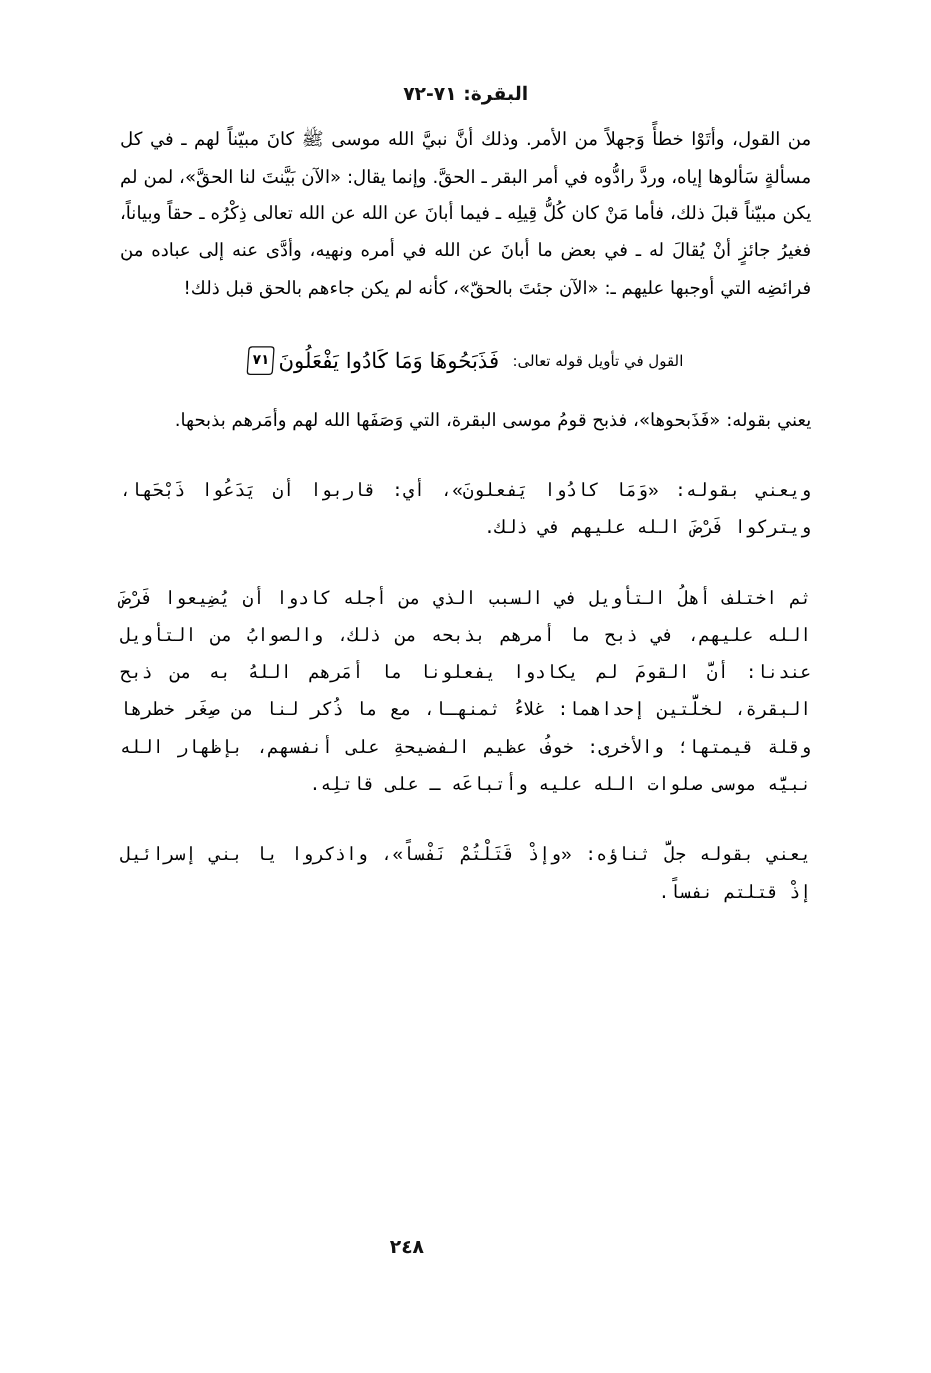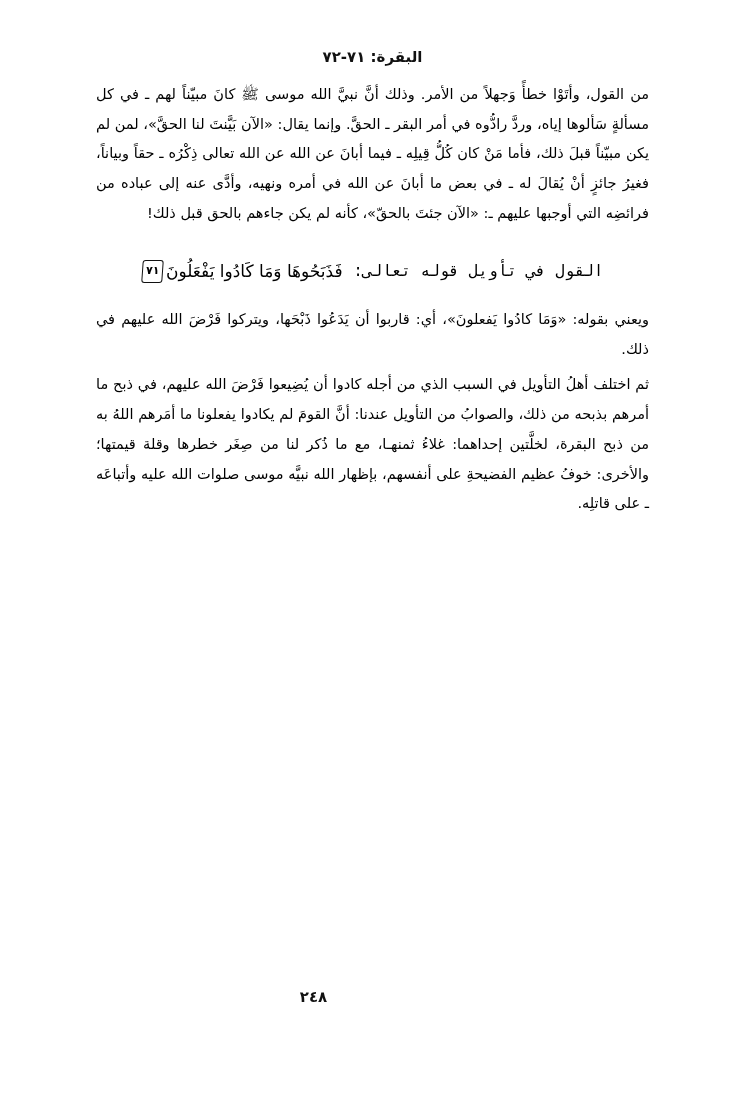--- a/index.html
+++ b/index.html
@@ -14,21 +14,21 @@
     font-family: "DejaVu Sans", sans-serif;
     color: #0d0d0d;
     overflow: hidden;
   }
   .page {
     position: absolute;
     top: 0; left: 0;
     width: 745px;
     height: 1098px;
     box-sizing: border-box;
-    padding: 48px 96px 40px 96px;
+    padding: 66px 96px 40px 96px;
     direction: rtl;
   }
   .header {
     text-align: center;
     font-size: 15px;
     font-weight: bold;
     letter-spacing: 0.5px;
     margin: 0 0 14px 0;
     color: #111;
   }
@@ -37,32 +37,32 @@
     line-height: 2.05;
     text-align: justify;
     text-justify: inter-word;
     color: #000000;
   }
   p.para {
     margin: 0 0 0 0;
     text-indent: 0;
   }
   p.para + p.para {
-    margin-top: 6px;
+    margin-top: 27px;
+    font-family: Liberation Mono, monospace;
   }
   .heading-line {
     font-size: 14.5px;
     line-height: 1.9;
     text-align: center;
     margin: 26px 0 18px 0;
     white-space: nowrap;
   }
   .heading-label {
-    font-size: 16px;
-    font-family: Liberation Mono, monospace;
+    font-size: 12px;
   }
   .quran {
     font-family: "DejaVu Serif", serif;
     font-size: 17px;
     font-weight: normal;
     letter-spacing: -1px;
     margin-right: 6px;
     vertical-align: -1px;
   }
   .ayah-mark {
@@ -76,21 +76,21 @@
     margin-right: 3px;
     vertical-align: 2px;
     font-family: "DejaVu Sans", sans-serif;
   }
   .indent-para {
     margin-top: 16px;
   }
   .footer-page {
     position: absolute;
     bottom: 92px;
-    left: 0;
+    left: 12px;
     width: 627px;
     text-align: center;
     font-size: 15px;
     font-weight: bold;
     letter-spacing: 1px;
     color: #111;
   }
   .p-first {
     margin-top: 0;
   }
@@ -104,21 +104,23 @@
 
   <div class="body-text">
 
     <p class="para p-first">من القول، وأتَوْا خطأً وَجهلاً من الأمر. وذلك أنَّ نبيَّ الله موسى ﷺ كانَ مبيّناً لهم ـ في كل مسألةٍ سَألوها إياه، وردَّ رادُّوه في أمر البقر ـ الحقَّ. وإنما يقال: «الآن بَيَّنتَ لنا الحقَّ»، لمن لم يكن مبيّناً قبلَ ذلك، فأما مَنْ كان كُلُّ قِيلِه ـ فيما أبانَ عن الله عن الله تعالى ذِكْرُه ـ حقاً وبياناً، فغيرُ جائزٍ أنْ يُقالَ له ـ في بعض ما أبانَ عن الله في أمره ونهيه، وأدَّى عنه إلى عباده من فرائضِه التي أوجبها عليهم ـ: «الآن جئتَ بالحقّ»، كأنه لم يكن جاءهم بالحق قبل ذلك!</p>
 
     <div class="heading-line">
       <span class="heading-label">القول في تأويل قوله تعالى:</span>
       <span class="quran">فَذَبَحُوهَا وَمَا كَادُوا يَفْعَلُونَ</span><span class="ayah-mark">٧١</span>
     </div>
 
+    <p class="para indent-para">يعني بقوله: «فَذَبحوها»، فذبح قومُ موسى البقرة، التي وَصَفَها الله لهم وأمَرهم بذبحها.</p>
     <p class="para">ويعني بقوله: «وَمَا كادُوا يَفعلونَ»، أي: قاربوا أن يَدَعُوا ذَبْحَها، ويتركوا فَرْضَ الله عليهم في ذلك.</p>
     <p class="para">ثم اختلف أهلُ التأويل في السبب الذي من أجله كادوا أن يُضِيعوا فَرْضَ الله عليهم، في ذبح ما أمرهم بذبحه من ذلك، والصوابُ من التأويل عندنا: أنَّ القومَ لم يكادوا يفعلونا ما أمَرهم اللهُ به من ذبح البقرة، لخلَّتين إحداهما: غلاءُ ثمنهـا، مع ما ذُكر لنا من صِغَر خطرها وقلة قيمتها؛ والأخرى: خوفُ عظيم الفضيحةِ على أنفسهم، بإظهار الله نبيَّه موسى صلوات الله عليه وأتباعَه ـ على قاتلِه.</p>
 
 
+    <p class="para indent-para">يعني بقوله جلَّ ثناؤه: «وإذْ قَتَلْتُمْ نَفْساً»، واذكروا يا بني إسرائيل إذْ قتلتم نفساً.</p>
 
   </div>
 </div>
 
 <div class="footer-page">٢٤٨</div>
 
 </body></html>

